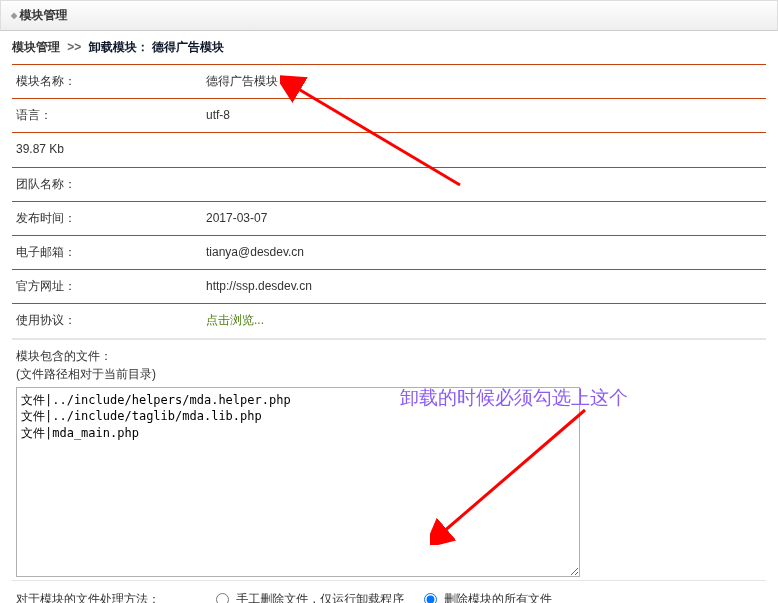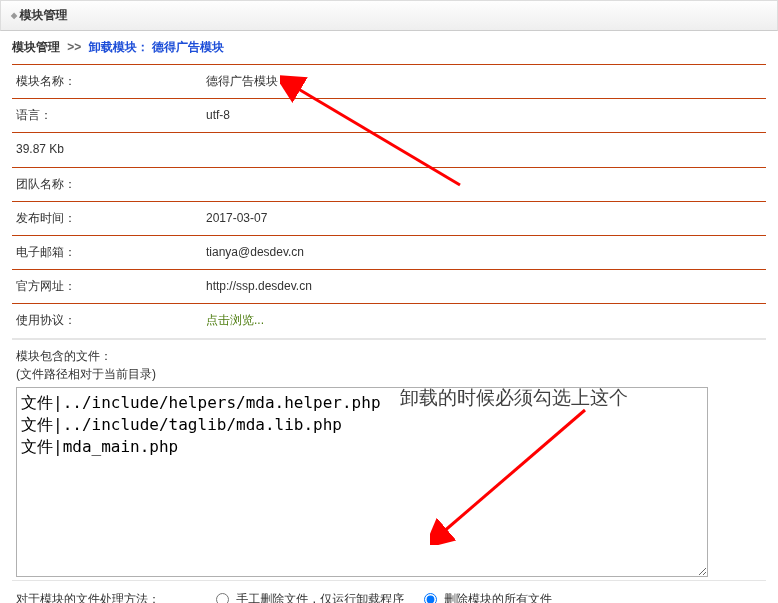--- a/index.html
+++ b/index.html
@@ -21,21 +21,21 @@
       content: "◆ ";
       color: #999;
       font-size: 8px;
       vertical-align: middle;
     }
     .breadcrumb {
       padding: 8px 12px;
       font-weight: bold;
     }
     .breadcrumb .sep { color: #666; margin: 0 4px; }
-    .breadcrumb .current { color: #1d4ed8; }
+    .breadcrumb .current { color: #0f172a; }
     .content-wrap {
       padding: 0 12px 12px 12px;
     }
     .info-row {
       display: flex;
       border-top: 1px solid #c2410c;
       padding: 7px 4px;
       line-height: 1.6;
     }
     .info-row.last-row {
@@ -52,26 +52,26 @@
       color: #4d7c0f;
       cursor: pointer;
       margin-top: 12px;
     }
     .files-label {
       border-top: 1px solid #e5e5e5;
       padding: 7px 4px 4px 4px;
       line-height: 1.5;
     }
     .file-textarea {
-      width: 692px;
+      width: 564px;
       height: 190px;
       border: 1px solid #b0b0b0;
       padding: 4px;
       font-family: "SimSun", monospace;
-      font-size: 16px;
+      font-size: 12px;
       line-height: 1.4;
       resize: both;
       overflow: auto;
       margin: 0 4px;
     }
     .radio-row {
       display: flex;
       border-top: 1px solid #e5e5e5;
       padding: 10px 4px;
       align-items: center;
@@ -87,21 +87,21 @@
     .radio-options input { margin-right: 4px; vertical-align: middle; }
     .annotation {
       position: absolute;
       pointer-events: none;
     }
     .arrow-svg {
       position: absolute;
       pointer-events: none;
     }
     .red-text {
-      color: #404040;
+      color: #8b5cf6;
       font-size: 19px;
       font-weight: normal;
     }
     .page-wrapper { position: relative; width: 778px; }
   </style>
 </head>
 <body>
 <div class="page-wrapper">
 
 <div class="header-bar">

